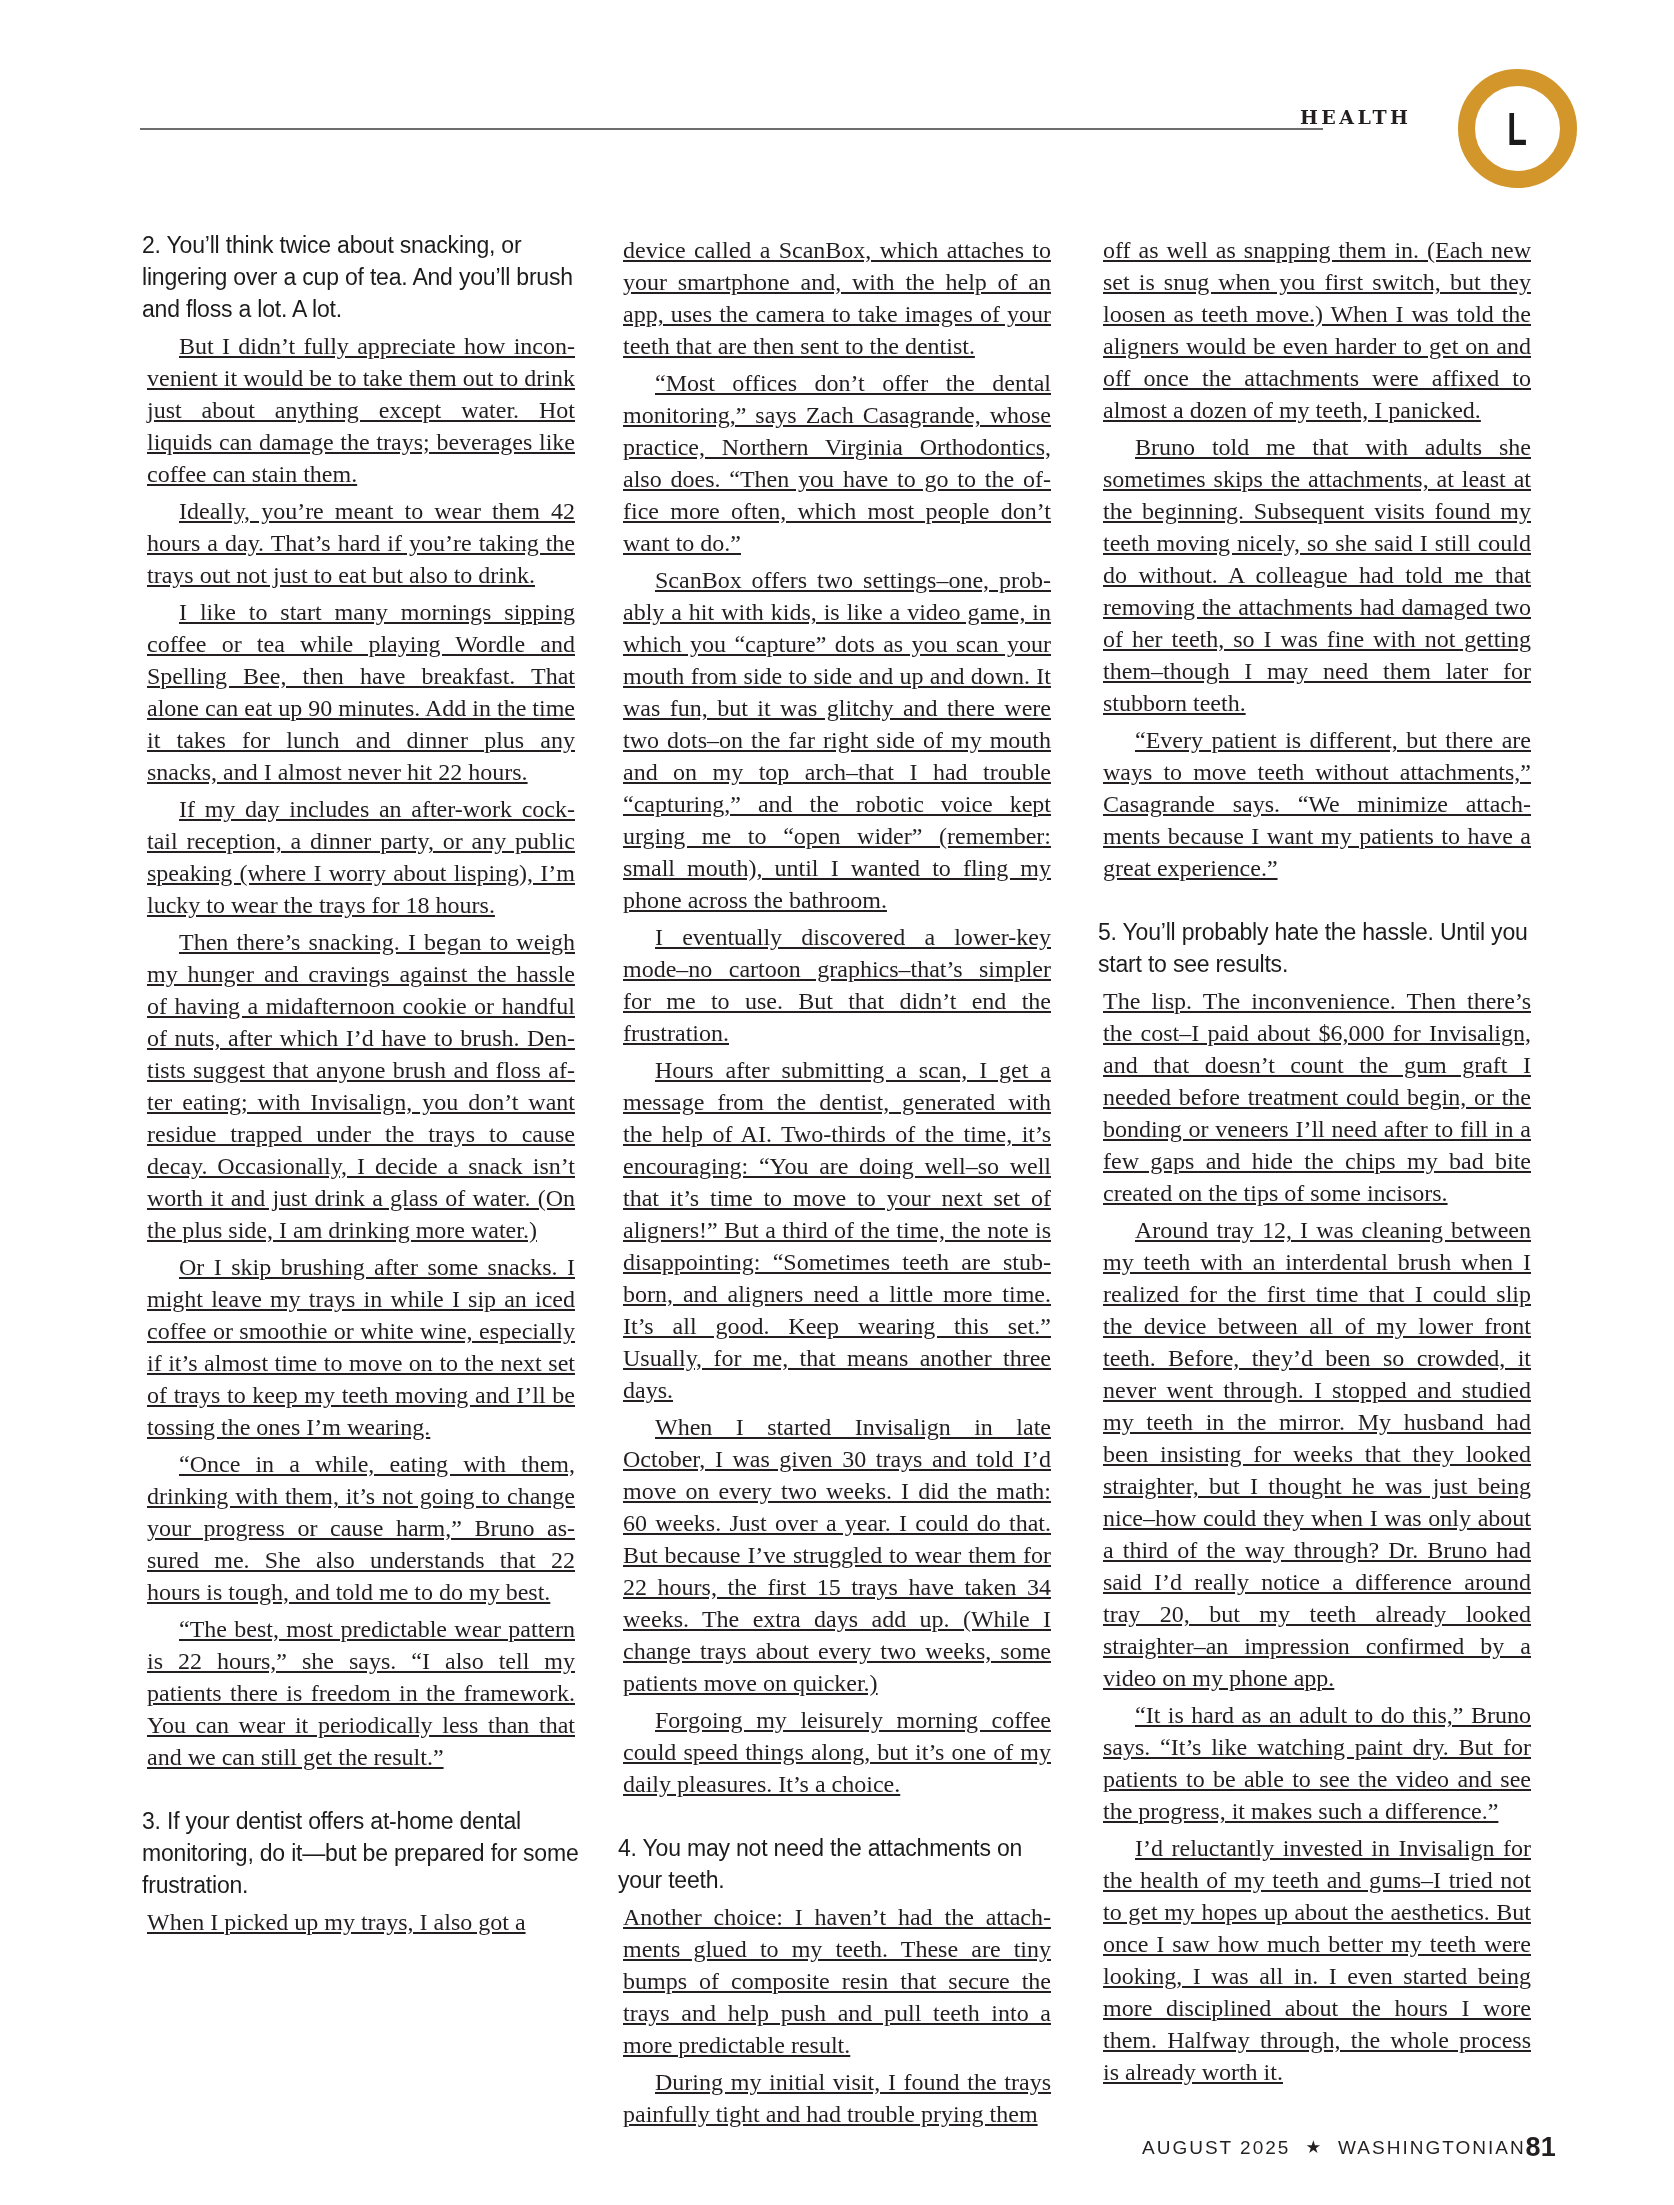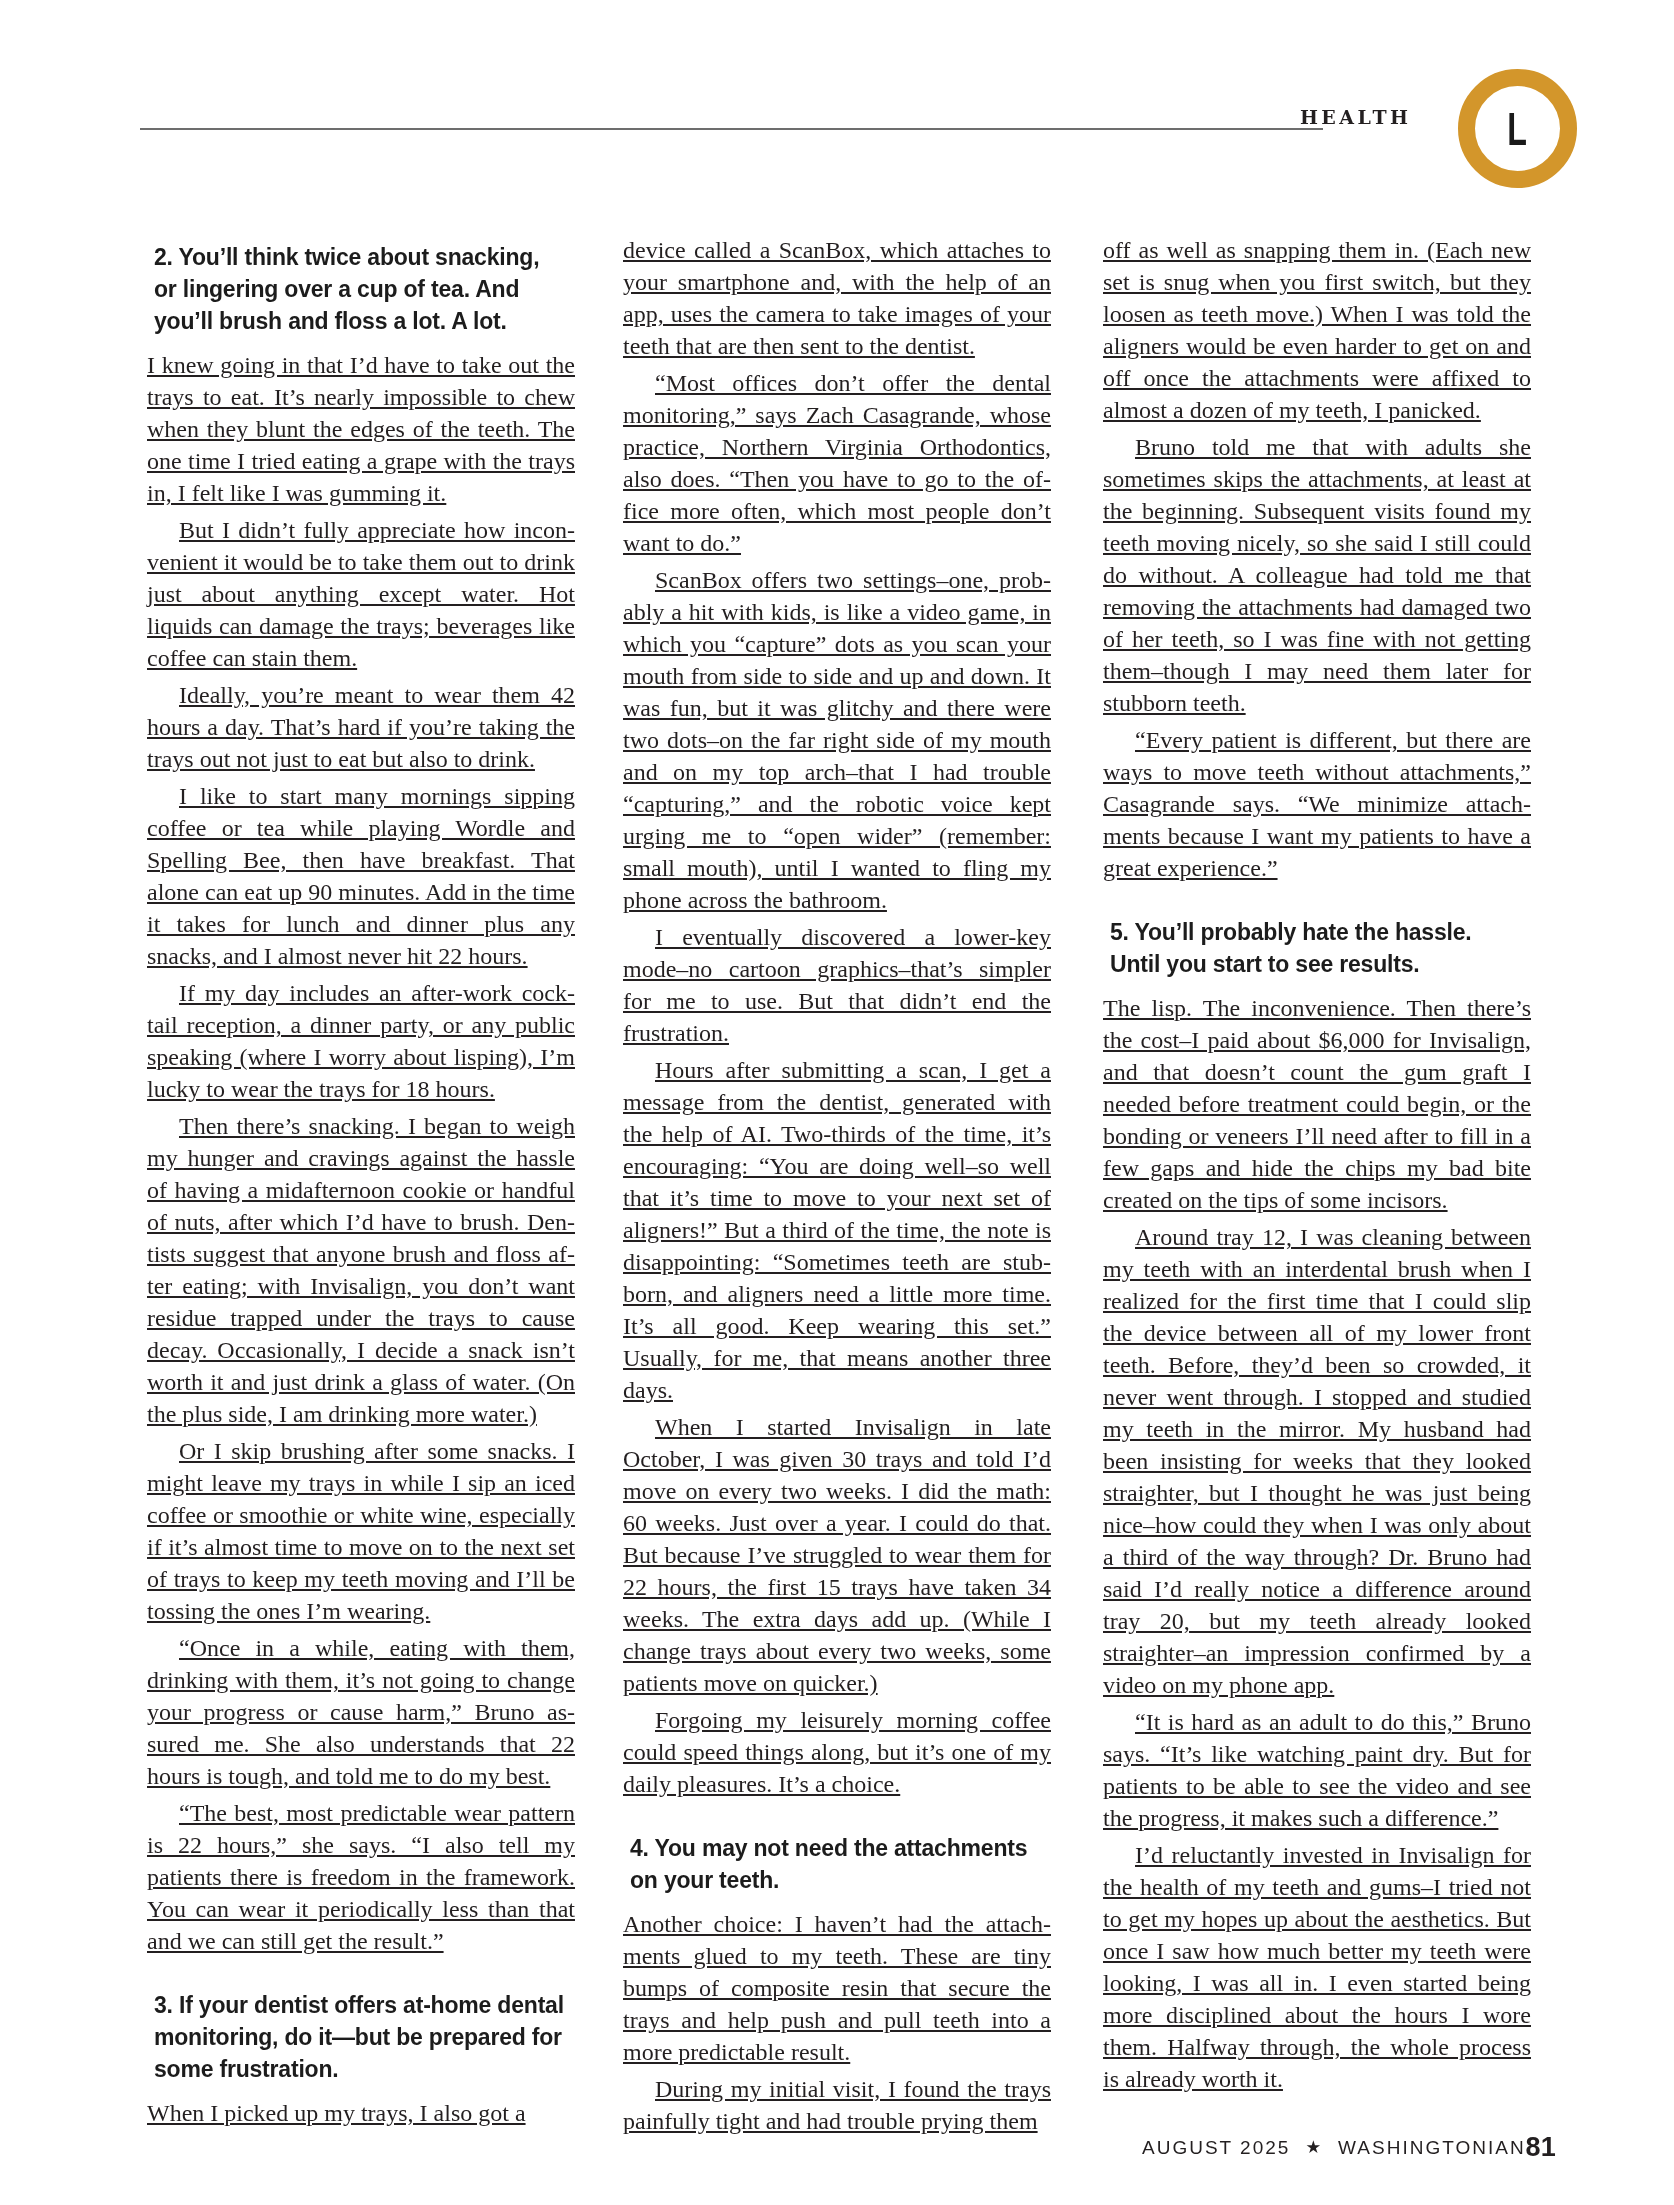--- a/index.html
+++ b/index.html
@@ -10,39 +10,38 @@
   .badge { position: absolute; left: 1458px; top: 69px; width: 85px; height: 85px; border-radius: 50%; border: 17px solid #d3962b; box-sizing: content-box; display: flex; align-items: center; justify-content: center; }
   .badge span { font-family: "Liberation Sans", sans-serif; font-weight: bold; font-size: 46px; color: #1a1a1a; transform: scaleX(0.7); display: inline-block; }
 
   .col { position: absolute; top: 229px; width: 438px; font-family: "Liberation Serif", serif; font-size: 24px; line-height: 32px; color: #231f20; }
   .col1 { left: 142px; }
   .col2 { left: 618px; }
   .col3 { left: 1098px; }
 
   .col p { margin: 5px; text-align: justify; text-indent: 32px; hyphens: manual; text-decoration: underline; }
   .col p.noindent { text-indent: 0; }
-  .col h3 { margin: 12px; font-family: "Liberation Sans", sans-serif; font-weight: bold; font-size: 23px; line-height: 32px; letter-spacing: -0.2px; color: #1c1c1c; }
+  .col h3 { margin: 0; font-family: "Liberation Sans", sans-serif; font-weight: normal; font-size: 23px; line-height: 32px; letter-spacing: -0.2px; color: #1c1c1c; }
   .col h3.gap { margin-top: 32px; }
 
   .footer { position: absolute; left: 1142px; top: 2132px; font-family: "Liberation Sans", sans-serif; font-size: 19px; letter-spacing: 2px; color: #231f20; display: flex; align-items: center; }
   .footer .star { margin: 0 15px; font-size: 17.5px; }
   .footer .page-num { font-weight: bold; font-size: 27px; letter-spacing: 0; }
 </style>
 </head>
 <body>
 
 <div class="header-rule"></div>
 <div class="section-label">HEALTH</div>
 <div class="badge" style="border-color: rgb(211, 150, 43);">
   <span>L</span>
 </div>
 
 <div class="col col1">
     <h3>2. You’ll think twice about snacking, or lingering over a cup of tea. And you’ll brush and floss a lot. A lot.</h3>
-    <p class="noindent">I knew going in that I’d have to take out the trays to eat. It’s nearly impossible to chew when they blunt the edges of the teeth. The one time I tried eating a grape with the trays in, I felt like I was gumming it.</p>
     <p>But I didn’t fully appreciate how incon­venient it would be to take them out to drink just about anything except water. Hot liquids can damage the trays; beverages like coffee can stain them.</p>
     <p>Ideally, you’re meant to wear them 42 hours a day. That’s hard if you’re taking the trays out not just to eat but also to drink.</p>
     <p>I like to start many mornings sipping coffee or tea while playing Wordle and Spelling Bee, then have breakfast. That alone can eat up 90 minutes. Add in the time it takes for lunch and dinner plus any snacks, and I almost never hit 22 hours.</p>
     <p>If my day includes an after-work cock­tail reception, a dinner party, or any public speaking (where I worry about lisping), I’m lucky to wear the trays for 18 hours.</p>
     <p>Then there’s snacking. I began to weigh my hunger and cravings against the hassle of having a midafternoon cookie or handful of nuts, after which I’d have to brush. Den­tists suggest that anyone brush and floss af­ter eating; with Invisalign, you don’t want residue trapped under the trays to cause decay. Occasionally, I decide a snack isn’t worth it and just drink a glass of water. (On the plus side, I am drinking more water.)</p>
     <p>Or I skip brushing after some snacks. I might leave my trays in while I sip an iced coffee or smoothie or white wine, especial­ly if it’s almost time to move on to the next set of trays to keep my teeth moving and I’ll be tossing the ones I’m wearing.</p>
     <p>“Once in a while, eating with them, drinking with them, it’s not going to change your progress or cause harm,” Bruno as­sured me. She also understands that 22 hours is tough, and told me to do my best.</p>
     <p>“The best, most predictable wear pat­tern is 22 hours,” she says. “I also tell my patients there is freedom in the framework. You can wear it periodically less than that and we can still get the result.”</p>
     <h3 class="gap">3. If your dentist offers at-home dental monitoring, do it—but be prepared for some frustration.</h3>
     <p class="noindent">When I picked up my trays, I also got a</p>

